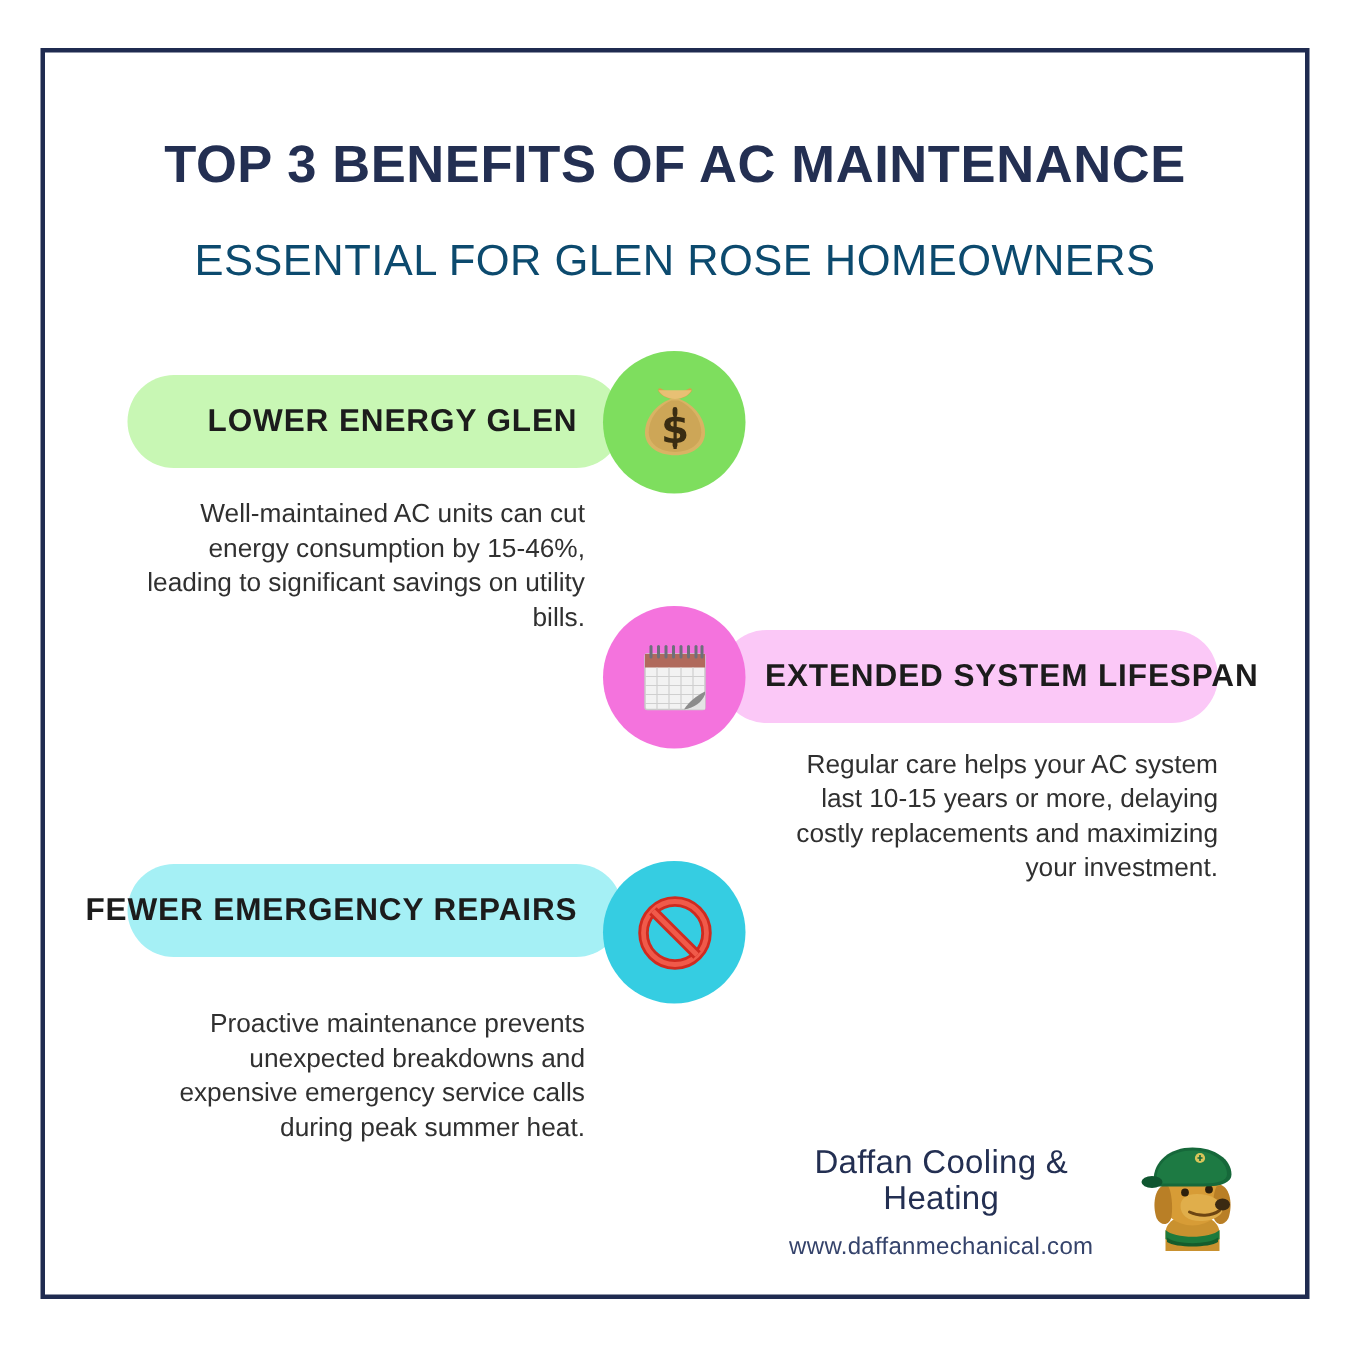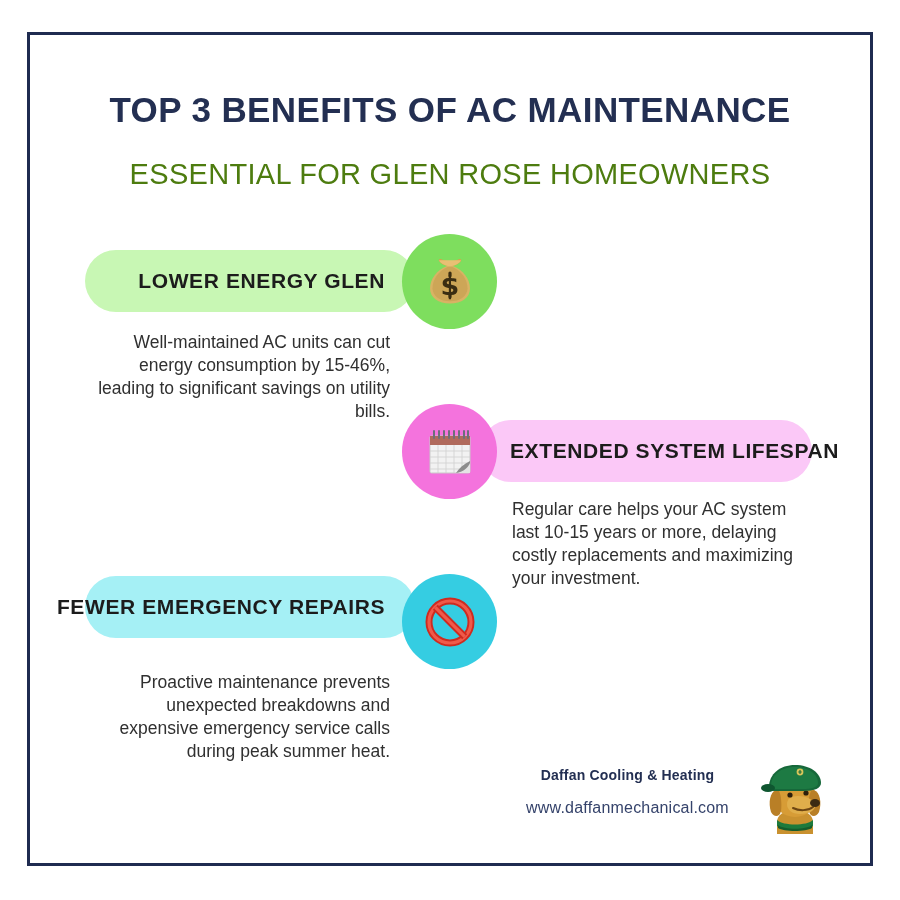--- a/index.html
+++ b/index.html
@@ -50,21 +50,21 @@
   }
   .subtitle {
     position: absolute;
     left: 0;
     top: 155px;
     width: 900px;
     text-align: center;
     font-size: 29px;
     font-weight: normal;
     letter-spacing: 0.3px;
-    color: #4d7c0f;
+    color: #0c4a6e;
     line-height: 38px;
   }
 
   
   .row {
     position: absolute;
   }
 
   .pill {
     position: absolute;
@@ -100,21 +100,21 @@
   }
 
   .desc {
     position: absolute;
     font-size: 17.5px;
     line-height: 23px;
     color: #303030;
     font-weight: normal;
   }
   .desc.right { text-align: right; }
-  .desc.left  { text-align: left; }
+  .desc.left  { text-align: right; }
 
   
   #row1 .pill   { left: 85px; top: 250px; width: 330px; justify-content: flex-end; padding-right: 30px; background: #c8f7b4; }
   #row1 .bubble { left: 402px; top: 234px; background: #7ede5e; }
   #row1 .desc   { left: 88px; top: 331px; width: 302px; }
 
   
   #row2 .pill   { left: 480px; top: 420px; width: 332px; justify-content: flex-start; padding-left: 30px; background: #fbc8f7; }
   #row2 .bubble { left: 402px; top: 404px; background: #f473dd; }
   #row2 .desc   { left: 512px; top: 498px; width: 300px; }
@@ -133,22 +133,22 @@
     height: 80px;
   }
   .brand-text {
     position: absolute;
     left: 0;
     top: 0;
     width: 245px;
     text-align: center;
   }
   .brand-name {
-    font-size: 14px;
-    font-weight: bold;
+    font-size: 22px;
+    font-weight: normal;
     color: #232f52;
     letter-spacing: 0.2px;
     line-height: 24px;
   }
   .brand-url {
     font-size: 16px;
     font-weight: normal;
     color: #35436b;
     letter-spacing: 0.2px;
     line-height: 24px;

